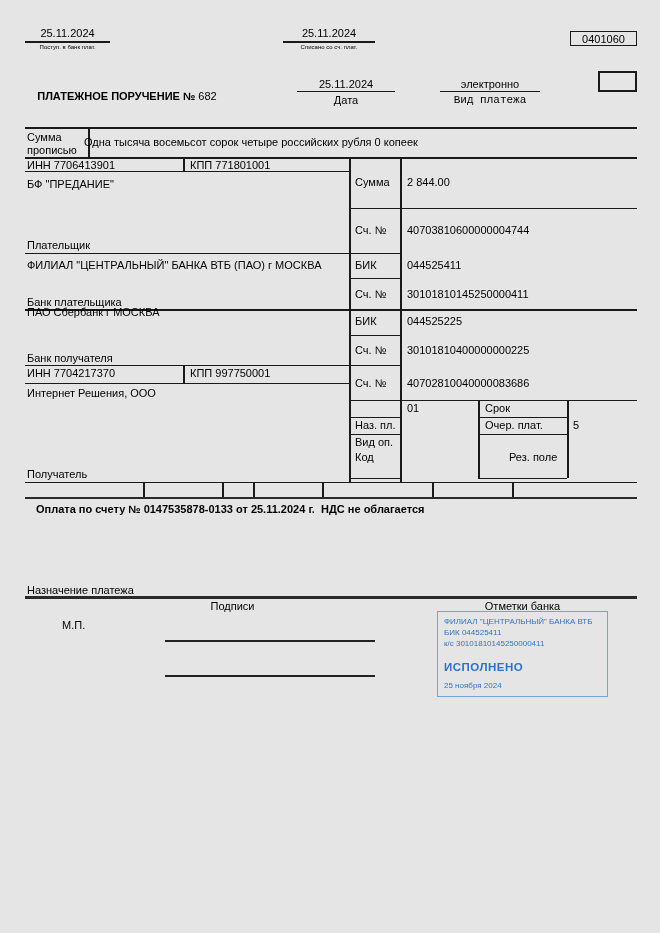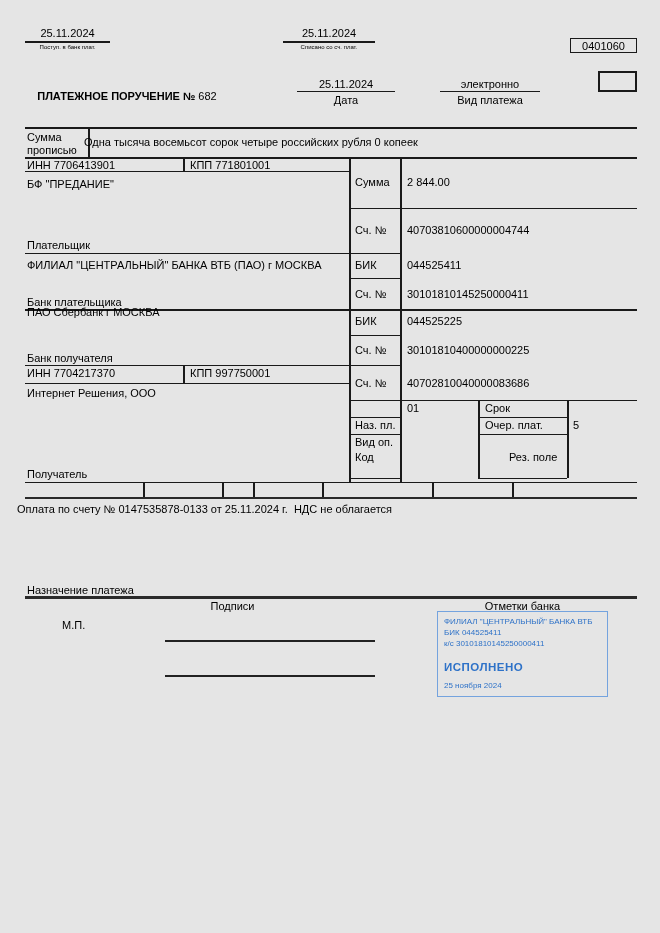--- a/index.html
+++ b/index.html
@@ -31,34 +31,34 @@
 <div id="page">
 
   <div class="t ctr" style="left:25px;top:27px;width:85px;">25.11.2024</div>
   <div class="lh2" style="left:25px;top:41px;width:85px;"></div>
   <div class="t-sm ctr" style="left:25px;top:44px;width:85px;">Поступ. в банк плат.</div>
 
   <div class="t ctr" style="left:283px;top:27px;width:92px;">25.11.2024</div>
   <div class="lh2" style="left:283px;top:41px;width:92px;"></div>
   <div class="t-sm ctr" style="left:283px;top:44px;width:92px;">Списано со сч. плат.</div>
 
-  <div class="box" style="left:570px;top:38px;width:67px;height:15px;">
+  <div class="box" style="left:570px;top:31px;width:67px;height:15px;">
     <div class="t ctr" style="left:0;top:1px;width:100%;">0401060</div>
   </div>
 
   <div class="t" style="left:25px;top:78px;">
     <span class="b">ПЛАТЕЖНОЕ ПОРУЧЕНИЕ №</span><span> </span><span>682</span>
   </div>
   <div class="t ctr" style="left:297px;top:78px;width:98px;">25.11.2024</div>
   <div class="lh" style="left:297px;top:91px;width:98px;"></div>
   <div class="t ctr" style="left:297px;top:94px;width:98px;">Дата</div>
 
   <div class="t ctr" style="left:440px;top:78px;width:100px;">электронно</div>
   <div class="lh" style="left:440px;top:91px;width:100px;"></div>
-  <div class="t ctr" style="left:440px;top:94px;width:100px;">Вид платежа</div>
+  <div class="t ctr" style="left:440px;top:94px;width:100px;font-family:Liberation Mono, monospace;">Вид платежа</div>
 
   <div class="box" style="left:598px;top:71px;width:39px;height:21px;border-width:2px;"></div>
 
   <div class="lh2" style="left:25px;top:127px;width:612px;"></div>
   <div class="lh2" style="left:25px;top:156.5px;width:612px;"></div>
   <div class="lh" style="left:25px;top:170.5px;width:324px;"></div>
   <div class="lh" style="left:349px;top:207.5px;width:288px;"></div>
   <div class="lh" style="left:25px;top:252.5px;width:375px;"></div>
   <div class="lh" style="left:349px;top:277.5px;width:52px;"></div>
   <div class="lh2" style="left:25px;top:309px;width:612px;"></div>
@@ -127,21 +127,21 @@
   <div class="t" style="left:355px;top:402px;margin-top:34px;">Вид оп.</div>
   <div class="t" style="left:407px;top:402px;">01</div>
   <div class="t" style="left:485px;top:402px;">Срок</div>
   <div class="t" style="left:355px;top:419px;">Наз. пл.</div>
   <div class="t" style="left:485px;top:419px;">Очер. плат.</div>
   <div class="t" style="left:573px;top:419px;">5</div>
   <div class="t" style="left:355px;top:451px;">Код</div>
   <div class="t" style="left:485px;top:451px;padding-left:24px;">Рез. поле</div>
   <div class="t" style="left:27px;top:468px;">Получатель</div>
 
-  <div class="t" style="left:17px;top:503px;">Оплата по счету № 0147535878-0133 от 25.11.2024 г.  НДС не облагается</div>
+  <div class="t" style="left:36px;top:503px;font-weight:bold;">Оплата по счету № 0147535878-0133 от 25.11.2024 г.  НДС не облагается</div>
   <div class="t" style="left:27px;top:584px;">Назначение платежа</div>
   <div class="lh3" style="left:25px;top:596px;width:612px;"></div>
 
   <div class="t ctr" style="left:185px;top:600px;width:95px;">Подписи</div>
   <div class="t ctr" style="left:437px;top:600px;width:171px;">Отметки банка</div>
   <div class="t" style="left:62px;top:619px;">М.П.</div>
   <div class="lh2" style="left:165px;top:640px;width:210px;background:#222;"></div>
   <div class="lh2" style="left:165px;top:675px;width:210px;background:#222;"></div>
 
   <div id="stamp">

